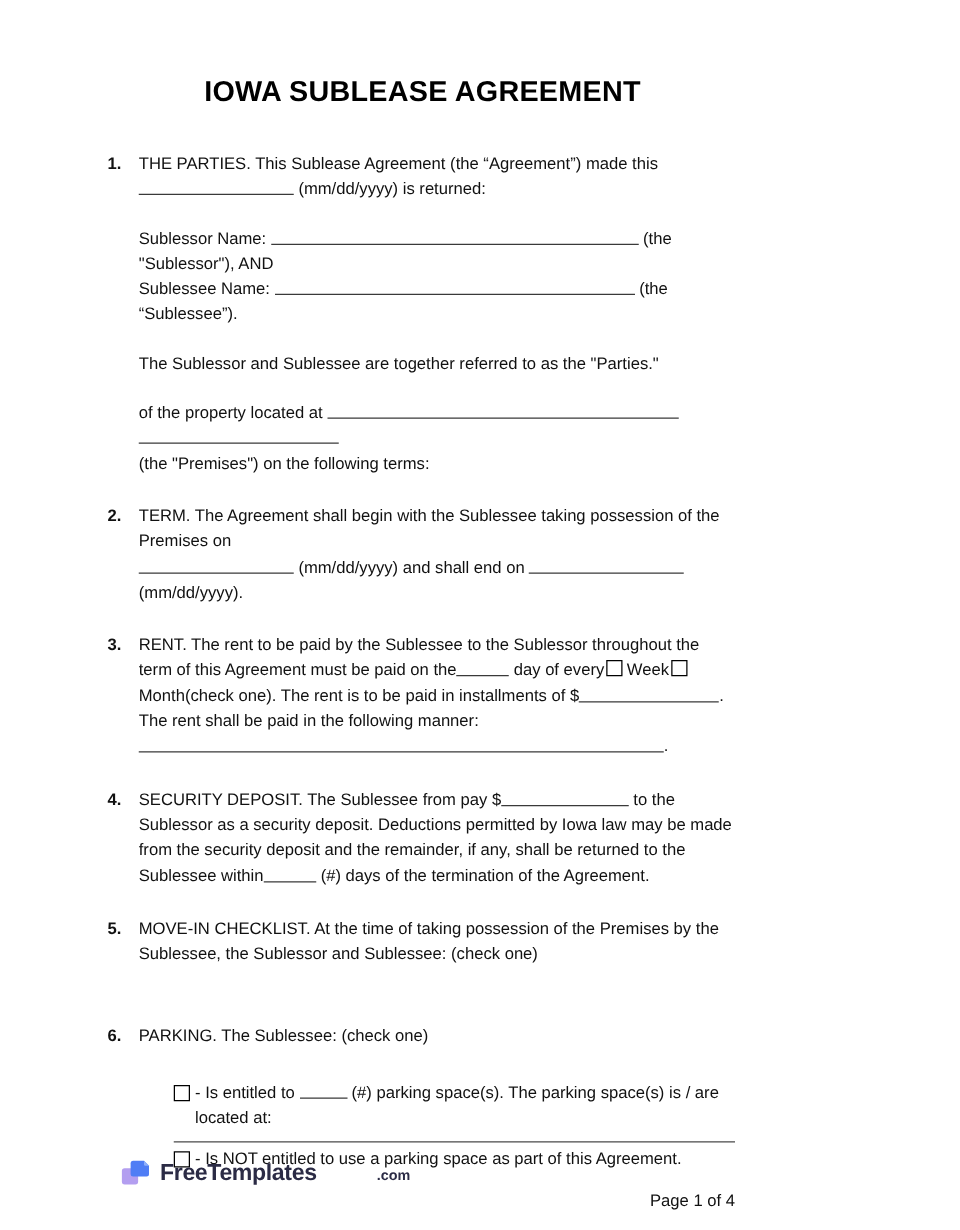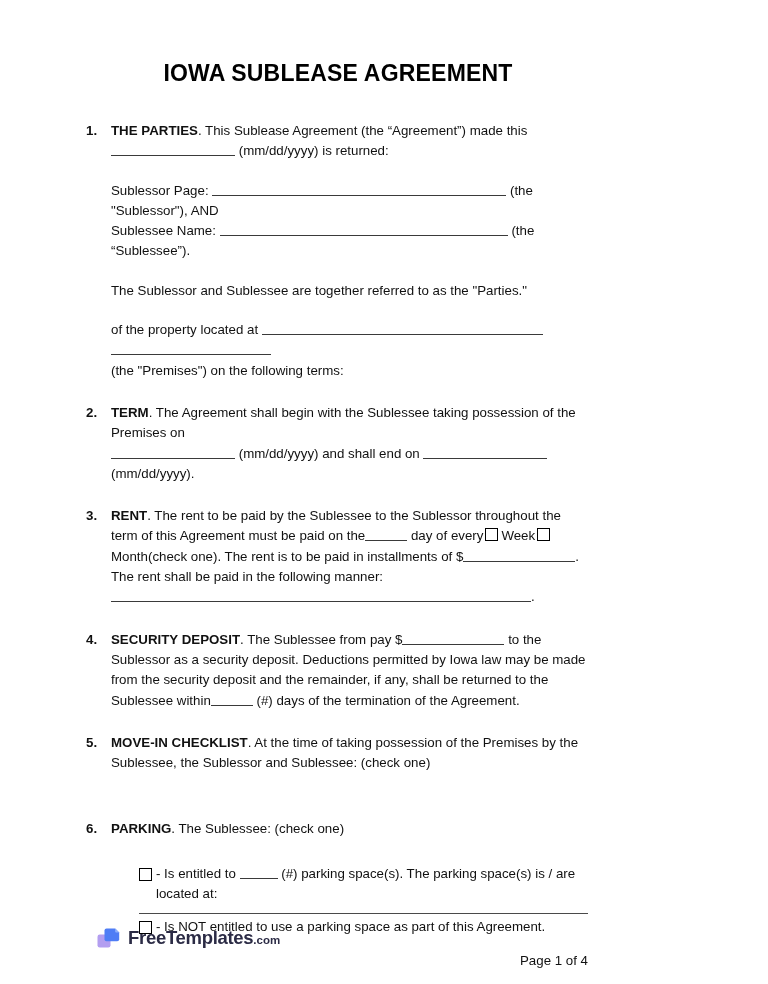--- a/index.html
+++ b/index.html
@@ -53,21 +53,21 @@
     padding-left: 2px;
     box-sizing: border-box;
   }
   .clause-body {
     flex: 1 1 auto;
     font-size: 13.3px;
     line-height: 20.3px;
     text-align: left;
   }
   .clause-body b, .heading-term {
-    font-weight: bold;
+    font-weight: normal;
   }
   .gap-md { height: 19px; }
   .gap-lg { height: 22px; }
   .gap-xl { height: 24px; }
 
   
   .blank {
     display: inline-block;
     border-bottom: 1px solid #3a3a3a;
     vertical-align: baseline;
@@ -155,20 +155,21 @@
     font-size: 18.5px;
     font-weight: bold;
     color: #2b2b45;
     letter-spacing: -0.3px;
     white-space: nowrap;
   }
   .logo-wordmark .tld {
     font-size: 11.5px;
     font-weight: bold;
     letter-spacing: 0;
+    padding-left: 48px;
   }
   .page-number {
     font-size: 13.3px;
     color: #111111;
     margin-top: 44px;
   }
 </style>
 </head>
 <body>
 
@@ -181,21 +182,21 @@
     <div class="clause">
       <div class="clause-num">1.</div>
       <div class="clause-body">
         <b>THE PARTIES</b><span>. This Sublease Agreement (the “Agreement”) made this</span><br>
         <span class="blank b-date"></span>
         <span>(mm/dd/yyyy) is returned:</span>
 
         <div class="gap-md"></div>
 
         <div>
-          <span>Sublessor Page:</span>
+          <span>Sublessor Name:</span>
           <span class="blank b-name"></span>
           <span>(the "Sublessor"), AND</span>
         </div>
         <div>
           <span>Sublessee Name:</span>
           <span class="blank b-name2"></span>
           <span>(the “Sublessee”).</span>
         </div>
 
         <div class="gap-md"></div>

